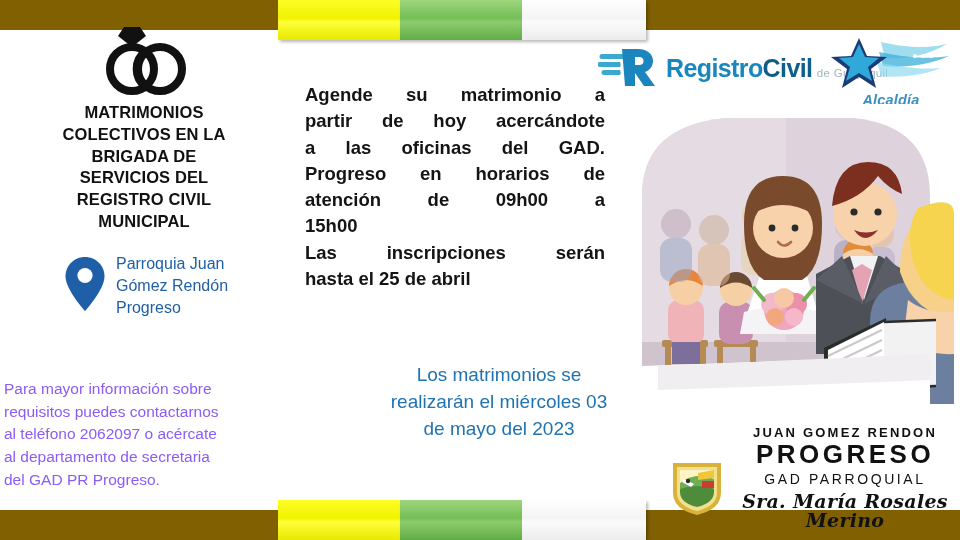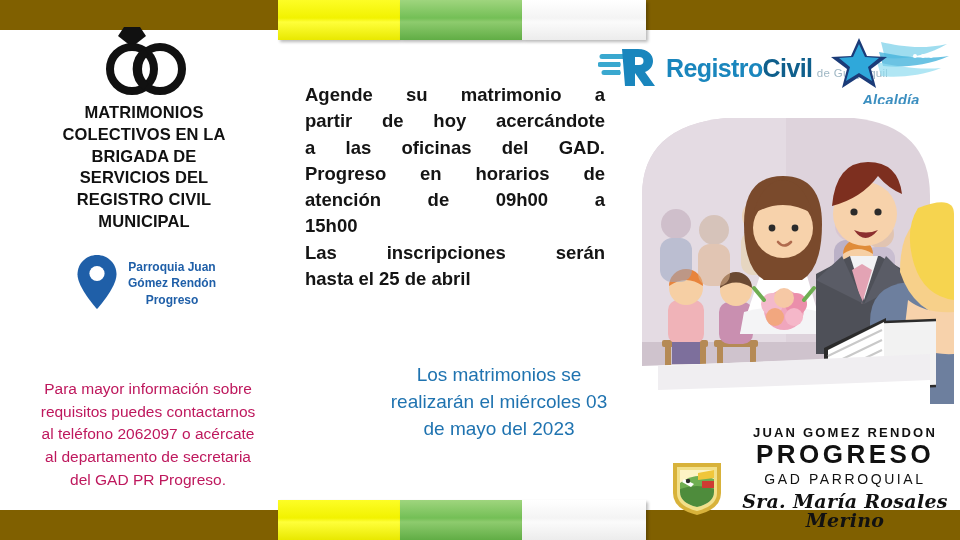--- a/index.html
+++ b/index.html
@@ -29,25 +29,25 @@
   .rings-wrap{height:74px;display:flex;align-items:center;justify-content:center;}
   .heading{
     margin-top:6px;font-weight:bold;font-size:16.5px;line-height:1.32;
     color:#111;letter-spacing:.1px;
   }
   .pin-row{
     margin-top:20px;display:flex;align-items:center;justify-content:center;gap:10px;
     padding-left:4px;
   }
   .pin-text{
-    color:#1f5fa8;font-weight:bold;font-size:12px;line-height:1.38;text-align:center;
+    color:#1f5fa8;font-weight:normal;font-size:16px;line-height:1.38;text-align:left;
   }
   .contact{
-    position:absolute;left:4px;top:378px;width:288px;text-align:center;
-    font-size:15.5px;line-height:1.46;color:#be185d;
+    position:absolute;left:4px;top:378px;width:288px;
+    font-size:15.5px;line-height:1.46;color:#8b5cf6;
   }
 
   
   .body-text{
     position:absolute;left:305px;top:82px;width:300px;
     font-weight:bold;font-size:18.5px;line-height:1.42;color:#141414;
     text-align:justify;
   }
   .body-text .ln{display:block;}
   .body-text .j{

